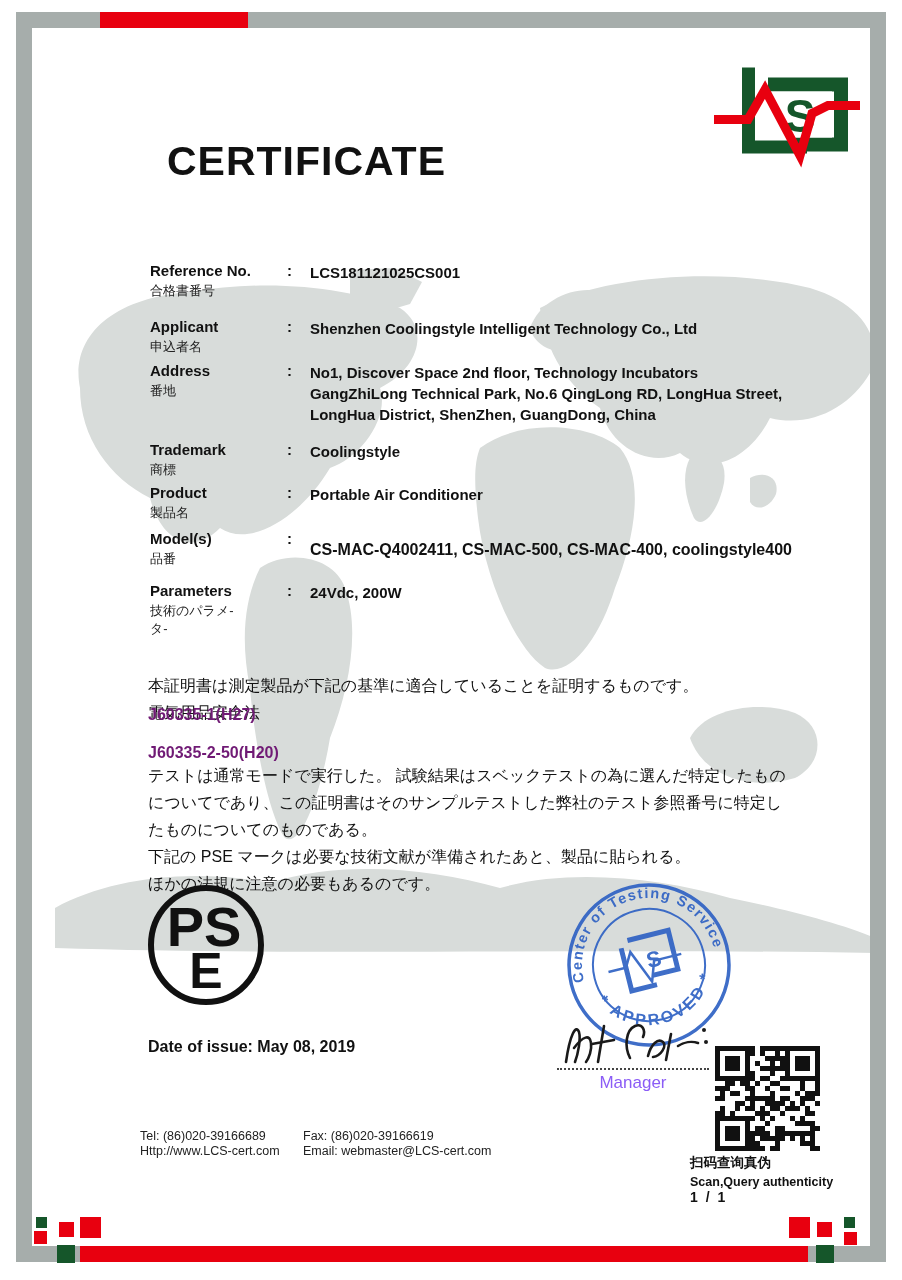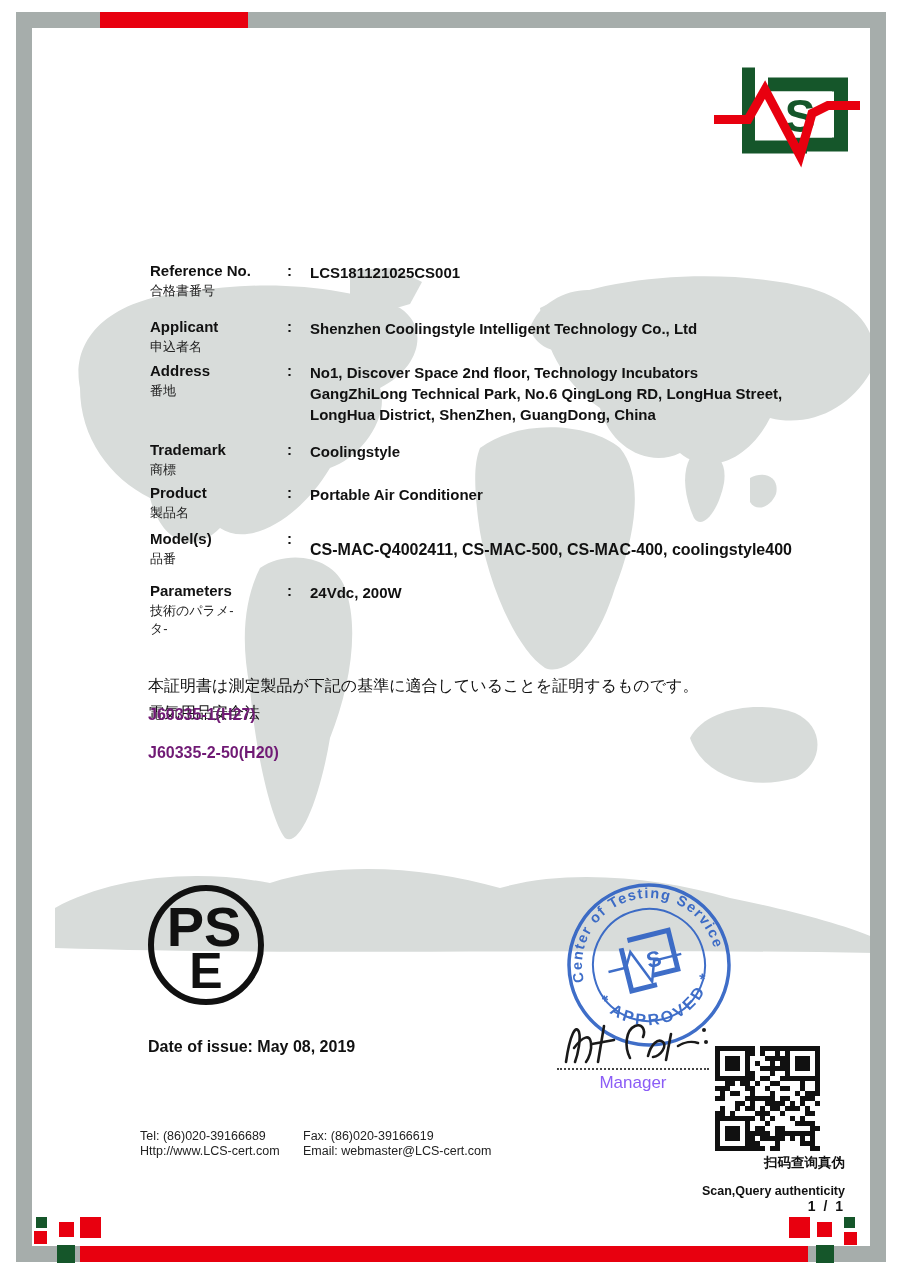--- a/index.html
+++ b/index.html
@@ -38,24 +38,24 @@
   .sig-line { position:absolute; left:557px; top:1068px; width:152px; border-top:2px dotted #444; z-index:4; }
   .manager { position:absolute; left:557px; top:1073px; width:152px; text-align:center; font-size:17px; color:#8b5cf6; z-index:4; }
   .dateline { position:absolute; left:148px; top:1038px; font-size:16px; font-weight:bold; color:#111; z-index:3; }
 
   
   .footer { position:absolute; left:140px; top:1129px; width:480px; font-size:12.5px; color:#222; line-height:15px; z-index:2; }
   .footer .cols { display:flex; }
   .footer .c1 { width:163px; }
 
   
-  .qrwrap { position:absolute; left:690px; top:1046px; width:155px; text-align:right; z-index:3; }
+  .qrwrap { position:absolute; left:690px; top:1046px; width:155px; text-align:left; z-index:3; }
   .qr { width:105px; height:105px; margin:0 auto; display:block; }
   .qr-cn { font-size:13.5px; font-weight:bold; color:#111; margin-top:3px; }
-  .qr-en { font-size:12.5px; font-weight:bold; color:#111; margin-top:12px; }
+  .qr-en { font-size:12.5px; font-weight:bold; color:#111; margin-top:3px; }
   .qr-page { font-size:14px; font-weight:bold; color:#111; letter-spacing:2px; }
 </style>
 </head>
 <body>
 
 <div class="page">
 
   <svg class="map" viewBox="0 0 830 690" aria-hidden="true">
     <g fill="#d8dcda">
       <path d="M30,120 C20,70 60,30 140,24 C220,10 300,20 350,40 C380,60 370,100 330,120 C340,150 310,190 280,200 C250,250 200,280 170,260 C140,290 110,270 100,230 C60,210 30,170 30,120 Z"></path>
@@ -91,20 +91,21 @@
   <div class="sq green" style="left:816px; top:1245px; width:18px; height:18px; z-index:1;"></div>
 
   <svg class="logo" viewBox="0 0 150 105">
     <path d="M30,6 h13 v73 h52 v13 h-65 Z" fill="#15562a"></path>
     <path d="M56,16 H136 V90 H78 V76 H122 V30 H56 Z" fill="#15562a"></path>
     <rect x="58" y="30" width="62" height="46" fill="#ffffff"></rect>
     <text x="88" y="70" font-size="46" font-weight="bold" fill="#15562a" text-anchor="middle" font-family="Liberation Sans, sans-serif">S</text>
     <polyline points="2,58 36,58 53,28 88,94 100,52 116,44 148,44" fill="none" stroke="#e8000f" stroke-width="9"></polyline>
   </svg>
 
+  <div class="title">CERTIFICATE</div>
 
   <div class="row" style="top:262px;">
     <span class="lbl">Reference No.</span>
     <span class="lbl-jp">合格書番号</span>
     <span class="colon">:</span>
     <span class="val">LCS181121025CS001</span>
   </div>
 
   <div class="row" style="top:318px;">
     <span class="lbl">Applicant</span>
@@ -148,20 +149,23 @@
     <span class="lbl-jp">技術のパラメ-
 タ-</span>
     <span class="colon">:</span>
     <span class="val">24Vdc, 200W</span>
   </div>
 
   <div class="jpblock" style="top:632px;margin-top:40px;">本証明書は測定製品が下記の基準に適合していることを証明するものです。
 電気用品安全法</div>
   <div class="std" style="top:706px;">J60335-1(H27)</div>
   <div class="std" style="top:744px;">J60335-2-50(H20)</div>
+  <div class="jpblock" style="top:762px;">テストは通常モードで実行した。 試験結果はスベックテストの為に選んだ特定したものについてであり、この証明書はそのサンプルテストした弊社のテスト参照番号に特定したものについてのものである。
+下記の PSE マークは必要な技術文献が準備されたあと、製品に貼られる。
+ほかの法規に注意の必要もあるのです。</div>
 
   <svg class="pse" viewBox="0 0 120 122">
     <ellipse cx="60" cy="61" rx="55" ry="57" fill="none" stroke="#111" stroke-width="6"></ellipse>
     <text x="58" y="62" font-size="56" font-weight="bold" fill="#111" text-anchor="middle" font-family="Liberation Sans, sans-serif">PS</text>
     <text x="60" y="104" font-size="50" font-weight="bold" fill="#111" text-anchor="middle" font-family="Liberation Sans, sans-serif">E</text>
   </svg>
 
   <svg class="stamp" viewBox="0 0 178 178">
     <defs>
       <path id="arcTop" d="M22,89 A67,67 0 0 1 156,89"></path>

